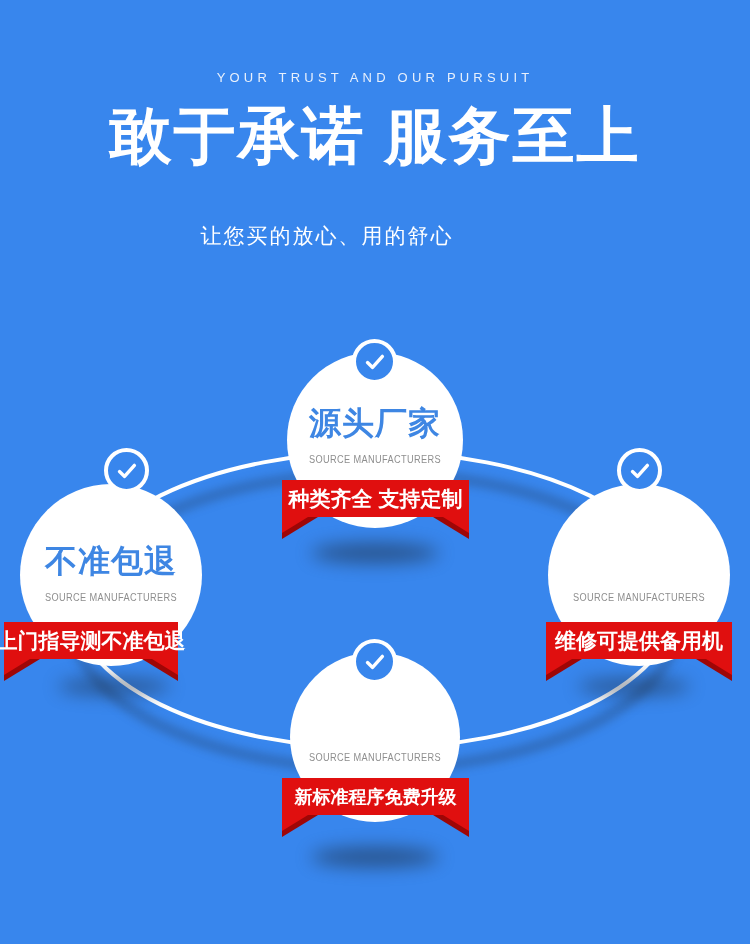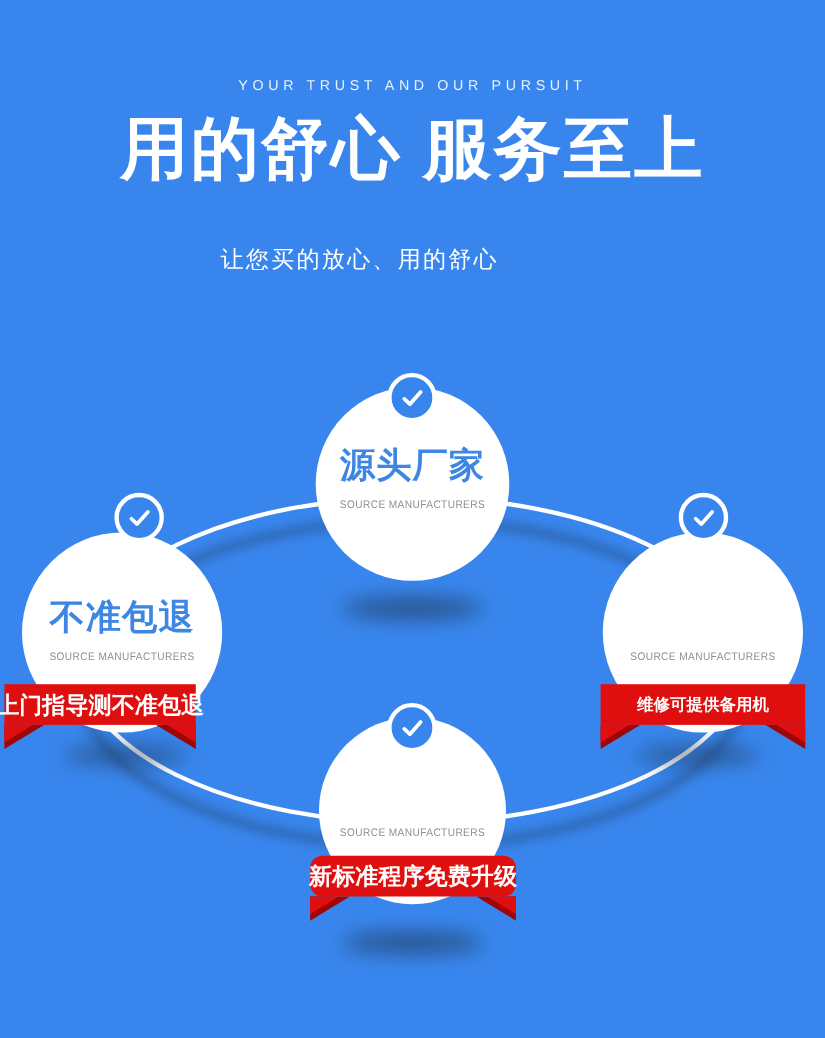--- a/index.html
+++ b/index.html
@@ -174,21 +174,21 @@
     border-top: 16px solid #e00f0f;
     border-left: 26px solid transparent;
   }
 </style>
 </head>
 <body>
 
 <div class="stage">
 
   <div class="eyebrow">YOUR TRUST AND OUR PURSUIT</div>
-  <div class="headline">用的舒心 服务至上</div>
+  <div class="headline">敢于承诺 服务至上</div>
   <div class="subhead">让您买的放心、用的舒心</div>
 
   <div class="diagram">
 
     <svg class="ring-svg" viewBox="0 0 750 600">
       <ellipse cx="375" cy="307" rx="303" ry="148" fill="none" stroke="#20375a" stroke-opacity="0.30" stroke-width="11" transform="translate(0,14)" style="filter:blur(4px)"></ellipse>
       <ellipse cx="375" cy="300" rx="303" ry="148" fill="none" stroke="#ffffff" stroke-width="4"></ellipse>
     </svg>
 
     <div class="blob b-top"></div>
@@ -218,51 +218,58 @@
     <div class="node" style="left:548px; top:184px; width:182px; height:182px;">
       <div class="circle" style="left:0; top:0; width:182px; height:182px;"></div>
       <div class="tick" style="left:69px; top:-36px; width:45px; height:45px;">
         <svg width="24" height="24" viewBox="0 0 24 24">
           <path d="M4.5 12.6 L9.6 17.4 L19.4 6.4" fill="none" stroke="#ffffff" stroke-width="3.4" stroke-linecap="round" stroke-linejoin="round"></path>
         </svg>
       </div>
       <div class="en-sub" style="top:108px;">SOURCE MANUFACTURERS</div>
 
       <div class="ribbon" style="left:-2px; top:138px; width:186px;">
-        <div class="band" style="height:37px; font-size:15px;">维修可提供备用机</div>
+        <div class="band" style="height:37px; font-size:21px;">维修可提供备用机</div>
         <div class="tail left"></div>
         <div class="tail right"></div>
         <div class="notch-l"></div>
         <div class="notch-r"></div>
       </div>
     </div>
 
     <div class="node" style="left:287px; top:52px; width:176px; height:176px;">
       <div class="circle" style="left:0; top:0; width:176px; height:176px;"></div>
       <div class="tick" style="left:65px; top:-13px; width:45px; height:45px;">
         <svg width="24" height="24" viewBox="0 0 24 24">
           <path d="M4.5 12.6 L9.6 17.4 L19.4 6.4" fill="none" stroke="#ffffff" stroke-width="3.4" stroke-linecap="round" stroke-linejoin="round"></path>
         </svg>
       </div>
       <div class="cn-title" style="top:50px; font-size:32px;">源头厂家</div>
       <div class="en-sub" style="top:102px;">SOURCE MANUFACTURERS</div>
 
+      <div class="ribbon" style="left:-5px; top:128px; width:187px;">
+        <div class="band" style="height:37px; font-size:21px;">种类齐全 支持定制</div>
+        <div class="tail left"></div>
+        <div class="tail right"></div>
+        <div class="notch-l"></div>
+        <div class="notch-r"></div>
+      </div>
     </div>
 
     <div class="node" style="left:290px; top:352px; width:170px; height:170px;">
       <div class="circle" style="left:0; top:0; width:170px; height:170px;"></div>
       <div class="tick" style="left:62px; top:-13px; width:45px; height:45px;">
         <svg width="24" height="24" viewBox="0 0 24 24">
           <path d="M4.5 12.6 L9.6 17.4 L19.4 6.4" fill="none" stroke="#ffffff" stroke-width="3.4" stroke-linecap="round" stroke-linejoin="round"></path>
         </svg>
       </div>
       <div class="en-sub" style="top:100px;">SOURCE MANUFACTURERS</div>
 
       <div class="ribbon" style="left:-8px; top:126px; width:187px;">
-        <div class="band" style="height:37px; font-size:21px;border-radius:11px;">新标准程序免费升级</div>
+        <div class="band" style="height:37px; font-size:18px;">新标准程序免费升级</div>
         <div class="tail left"></div>
         <div class="tail right"></div>
         <div class="notch-l"></div>
         <div class="notch-r"></div>
       </div>
     </div>
 
   </div>
 </div>
 

